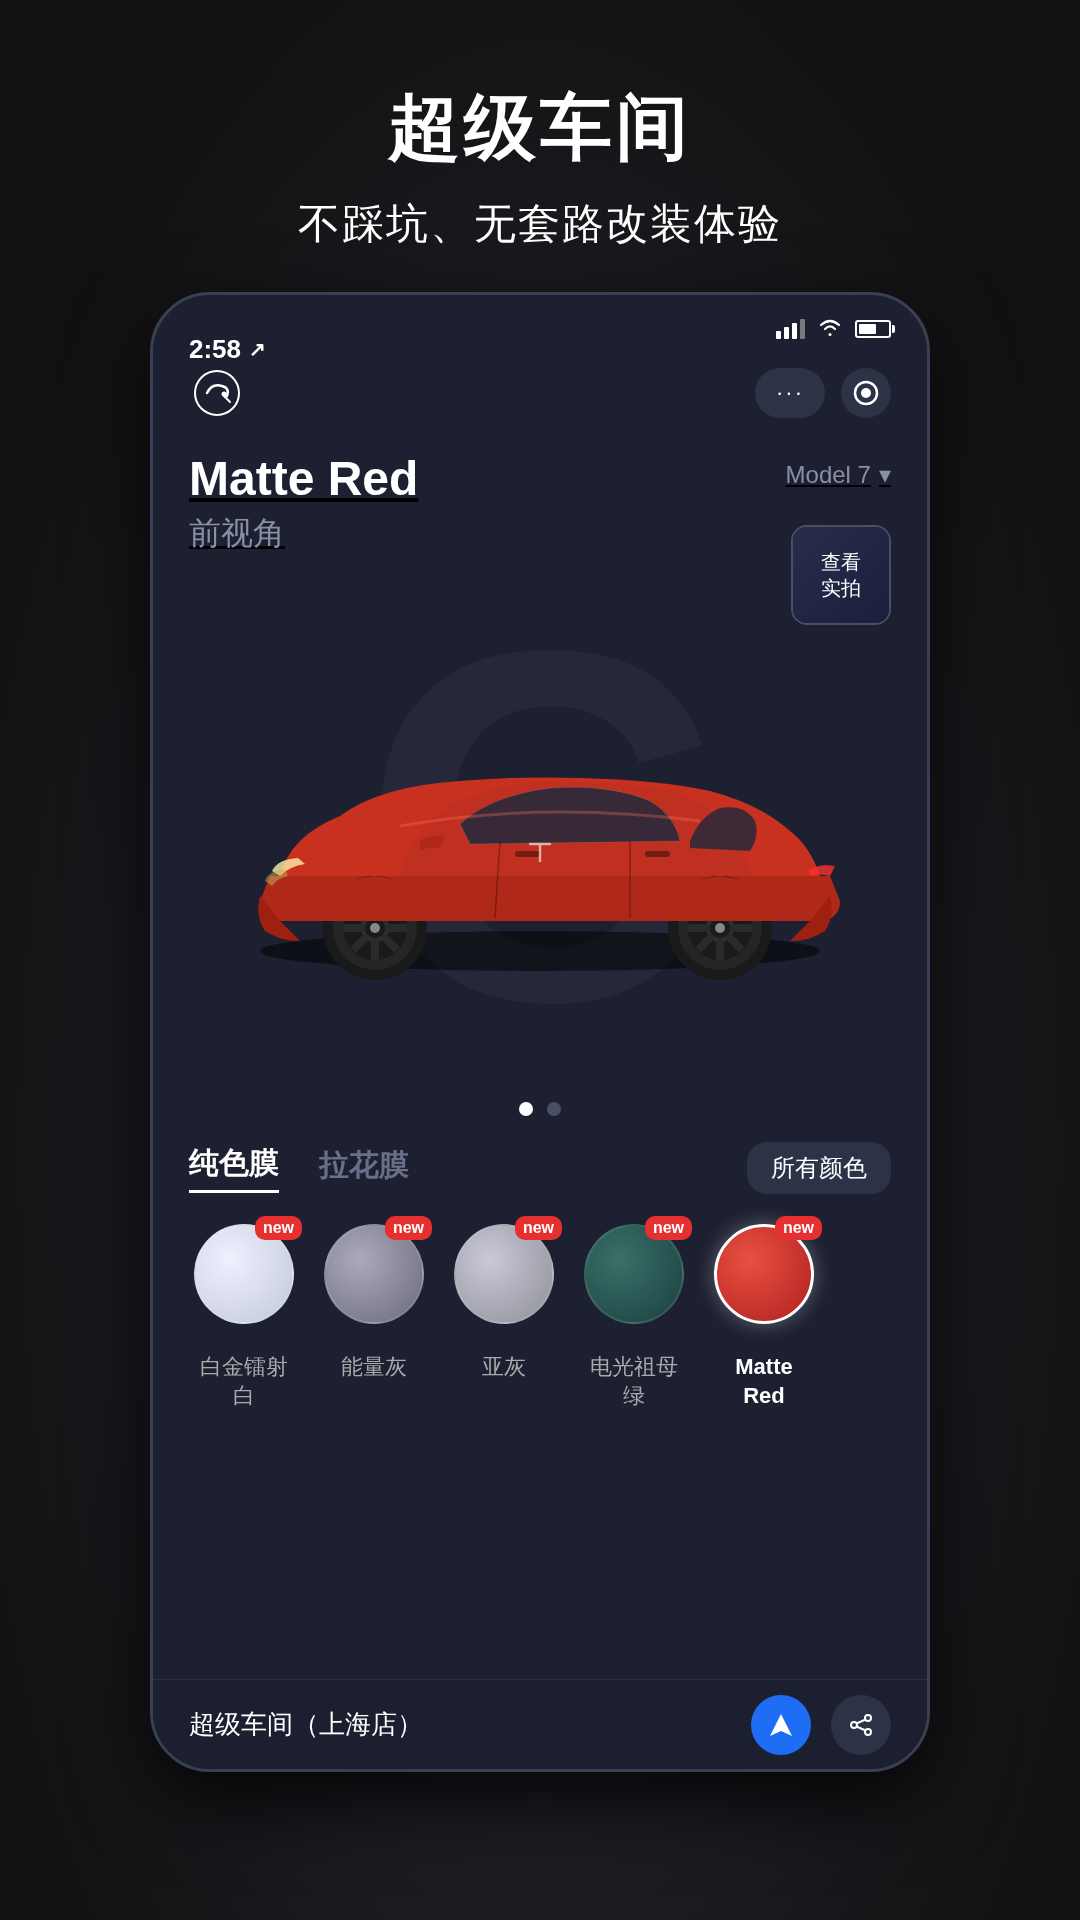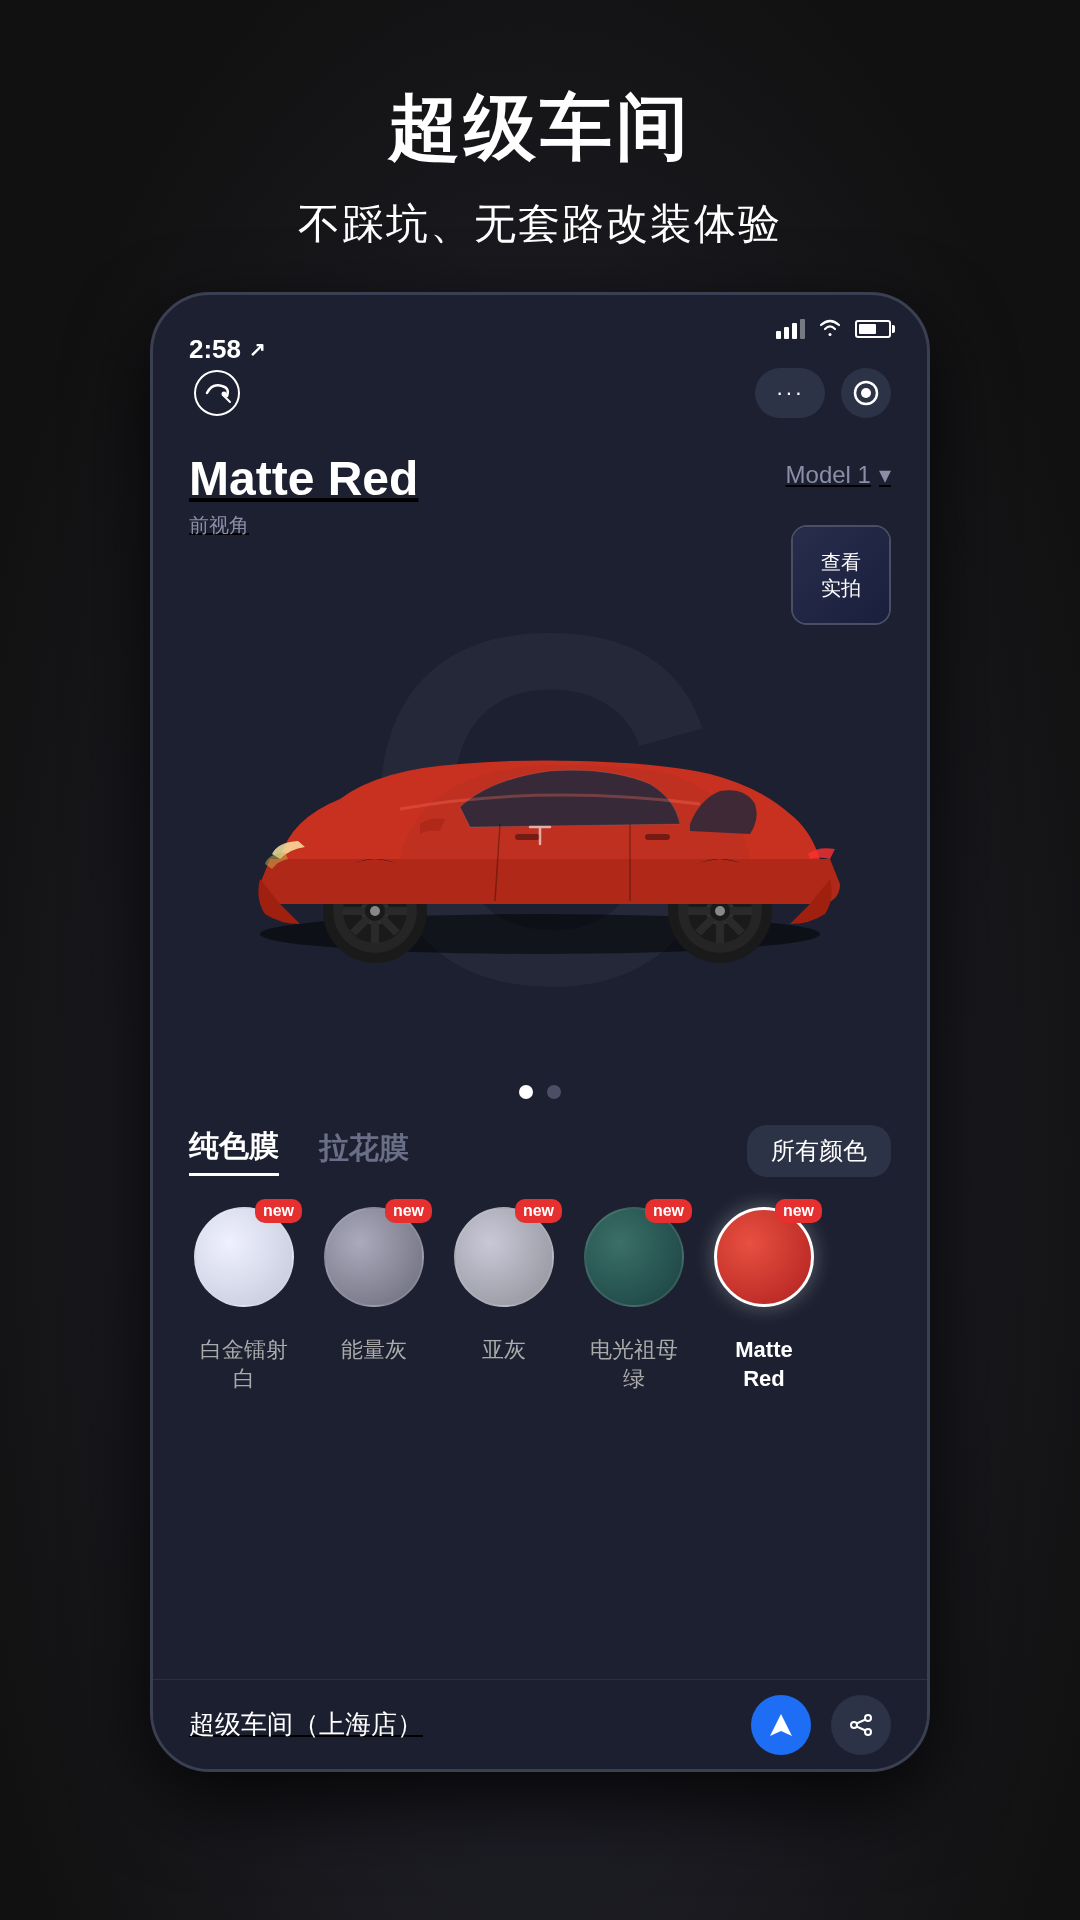--- a/index.html
+++ b/index.html
@@ -179,21 +179,21 @@
       justify-content: space-between;
       align-items: flex-start;
       text-decoration: underline;
     }
     .car-name {
       font-size: 48px;
       font-weight: 700;
       color: #ffffff;
     }
     .car-angle {
-      font-size: 20px;
+      font-size: 32px;
       color: #8a8fa8;
       margin-top: 6px;
     }
     .model-selector {
       display: flex;
       align-items: center;
       gap: 8px;
       color: #8a8fa8;
       font-size: 24px;
       margin-top: 10px;
@@ -363,21 +363,20 @@
       bottom: 0;
       left: 0;
       right: 0;
       background: rgba(28, 32, 48, 0.95);
       border-top: 1px solid #2a2f42;
       height: 90px;
       display: flex;
       align-items: center;
       padding: 0 36px;
       justify-content: space-between;
-      text-decoration: underline;
     }
     .bottom-store {
       font-size: 26px;
       color: #ffffff;
       font-weight: 500;
     }
     .bottom-nav-icons {
       display: flex;
       gap: 20px;
     }
@@ -459,21 +458,21 @@
         </div>
       </div>
     </div>
 
     <div class="car-info">
       <div>
         <div class="car-name">Matte Red</div>
         <div class="car-angle">前视角</div>
       </div>
       <div class="model-selector">
-        <span>Model 1</span>
+        <span>Model 7</span>
         <span style="color:#8a8fa8;">▾</span>
       </div>
     </div>
 
     <div class="real-photo-btn">
       <div class="real-photo-inner">
 
         <div style="position:absolute;top:0;left:0;right:0;bottom:0;background:linear-gradient(135deg,#2a3050,#1a2040);opacity:0.9;"></div>
         <div class="real-photo-text" style="position:relative;z-index:2;text-align:right;">查看<br>实拍</div>
       </div>

